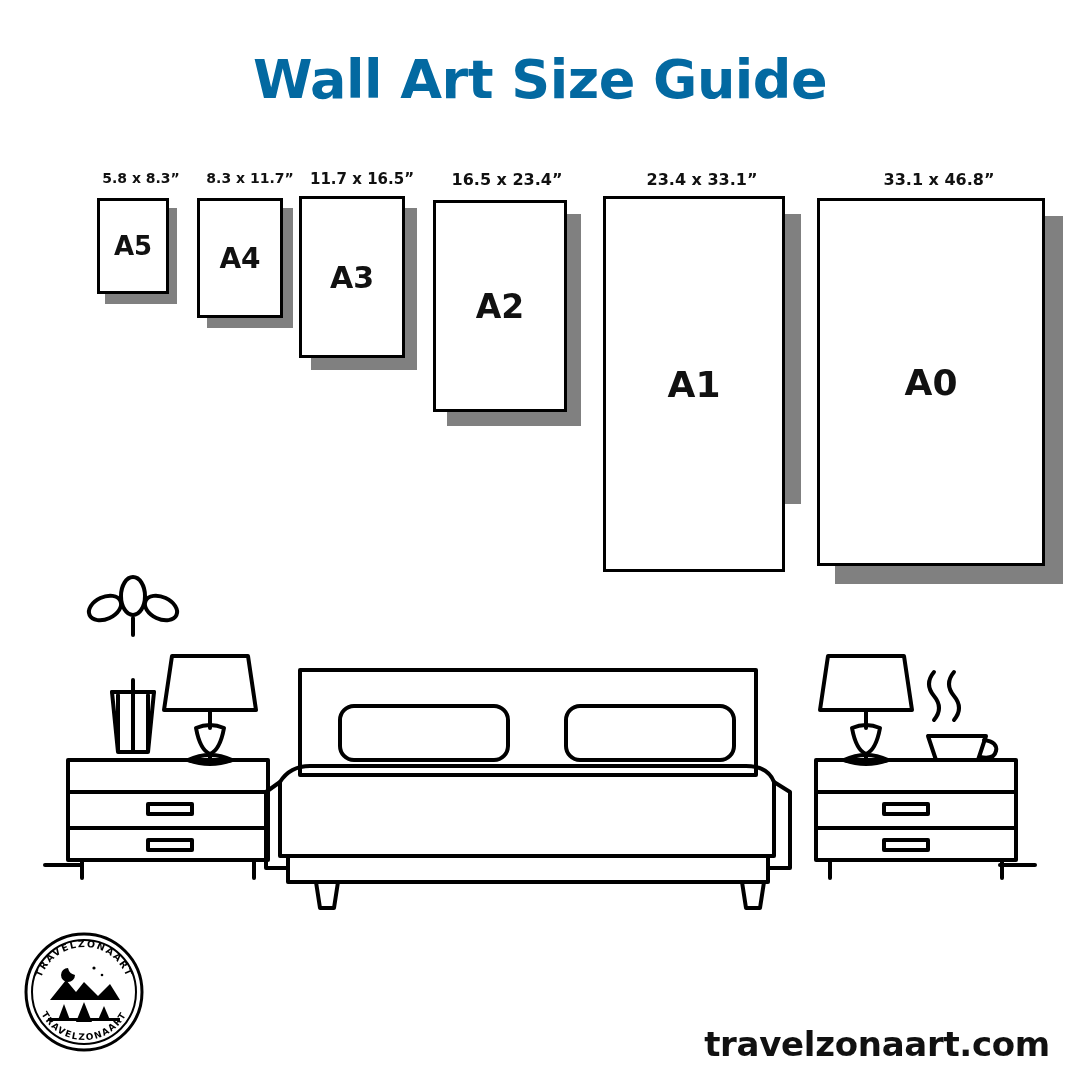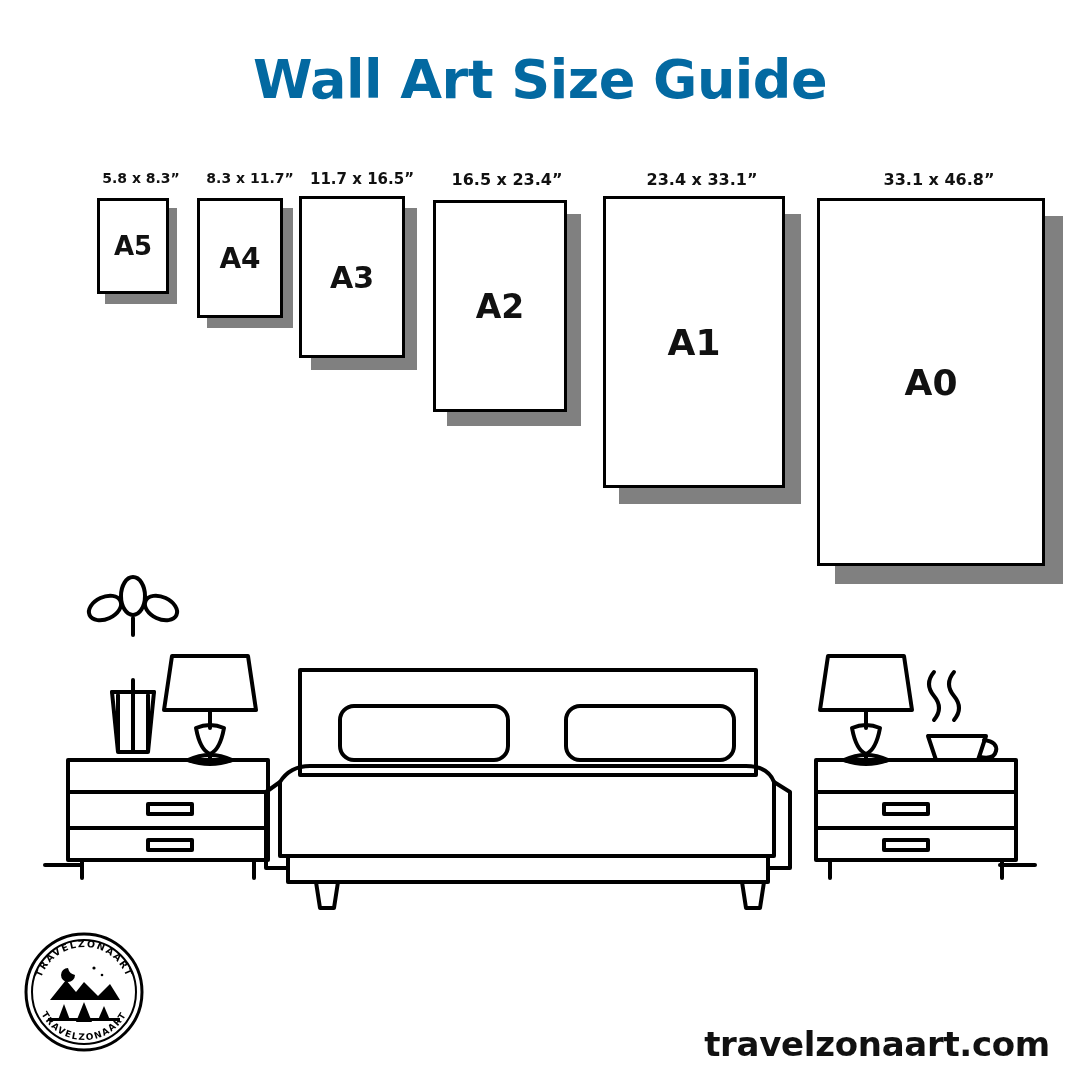--- a/index.html
+++ b/index.html
@@ -140,21 +140,21 @@
       <div class="frame-label" style="top:0px; font-size:16px;">16.5 x 23.4”</div>
       <div class="frame-shadow" style="left:32px; top:44px; width:134px; height:212px;"></div>
       <div class="frame-box" style="left:18px; top:30px; width:134px; height:212px;">
         <span class="frame-name" style="font-size:33px;">A2</span>
       </div>
     </div>
 
     <div class="frame-wrap" style="left:552px; top:170px; width:230px; height:360px;">
       <div class="frame-label" style="top:0px; font-size:16px;">23.4 x 33.1”</div>
       <div class="frame-shadow" style="left:32px; top:44px; width:182px; height:290px;"></div>
-      <div class="frame-box" style="left:16px; top:26px; width:182px; height:292px;">
+      <div class="frame-box" style="left:16px; top:26px; width:182px; height:376px;">
         <span class="frame-name" style="font-size:36px;">A1</span>
       </div>
     </div>
 
     <div class="frame-wrap" style="left:768px; top:170px; width:272px; height:430px;">
       <div class="frame-label" style="top:0px; font-size:16px;">33.1 x 46.8”</div>
       <div class="frame-shadow" style="left:32px; top:46px; width:228px; height:368px;"></div>
       <div class="frame-box" style="left:14px; top:28px; width:228px; height:368px;">
         <span class="frame-name" style="font-size:36px;">A0</span>
       </div>

